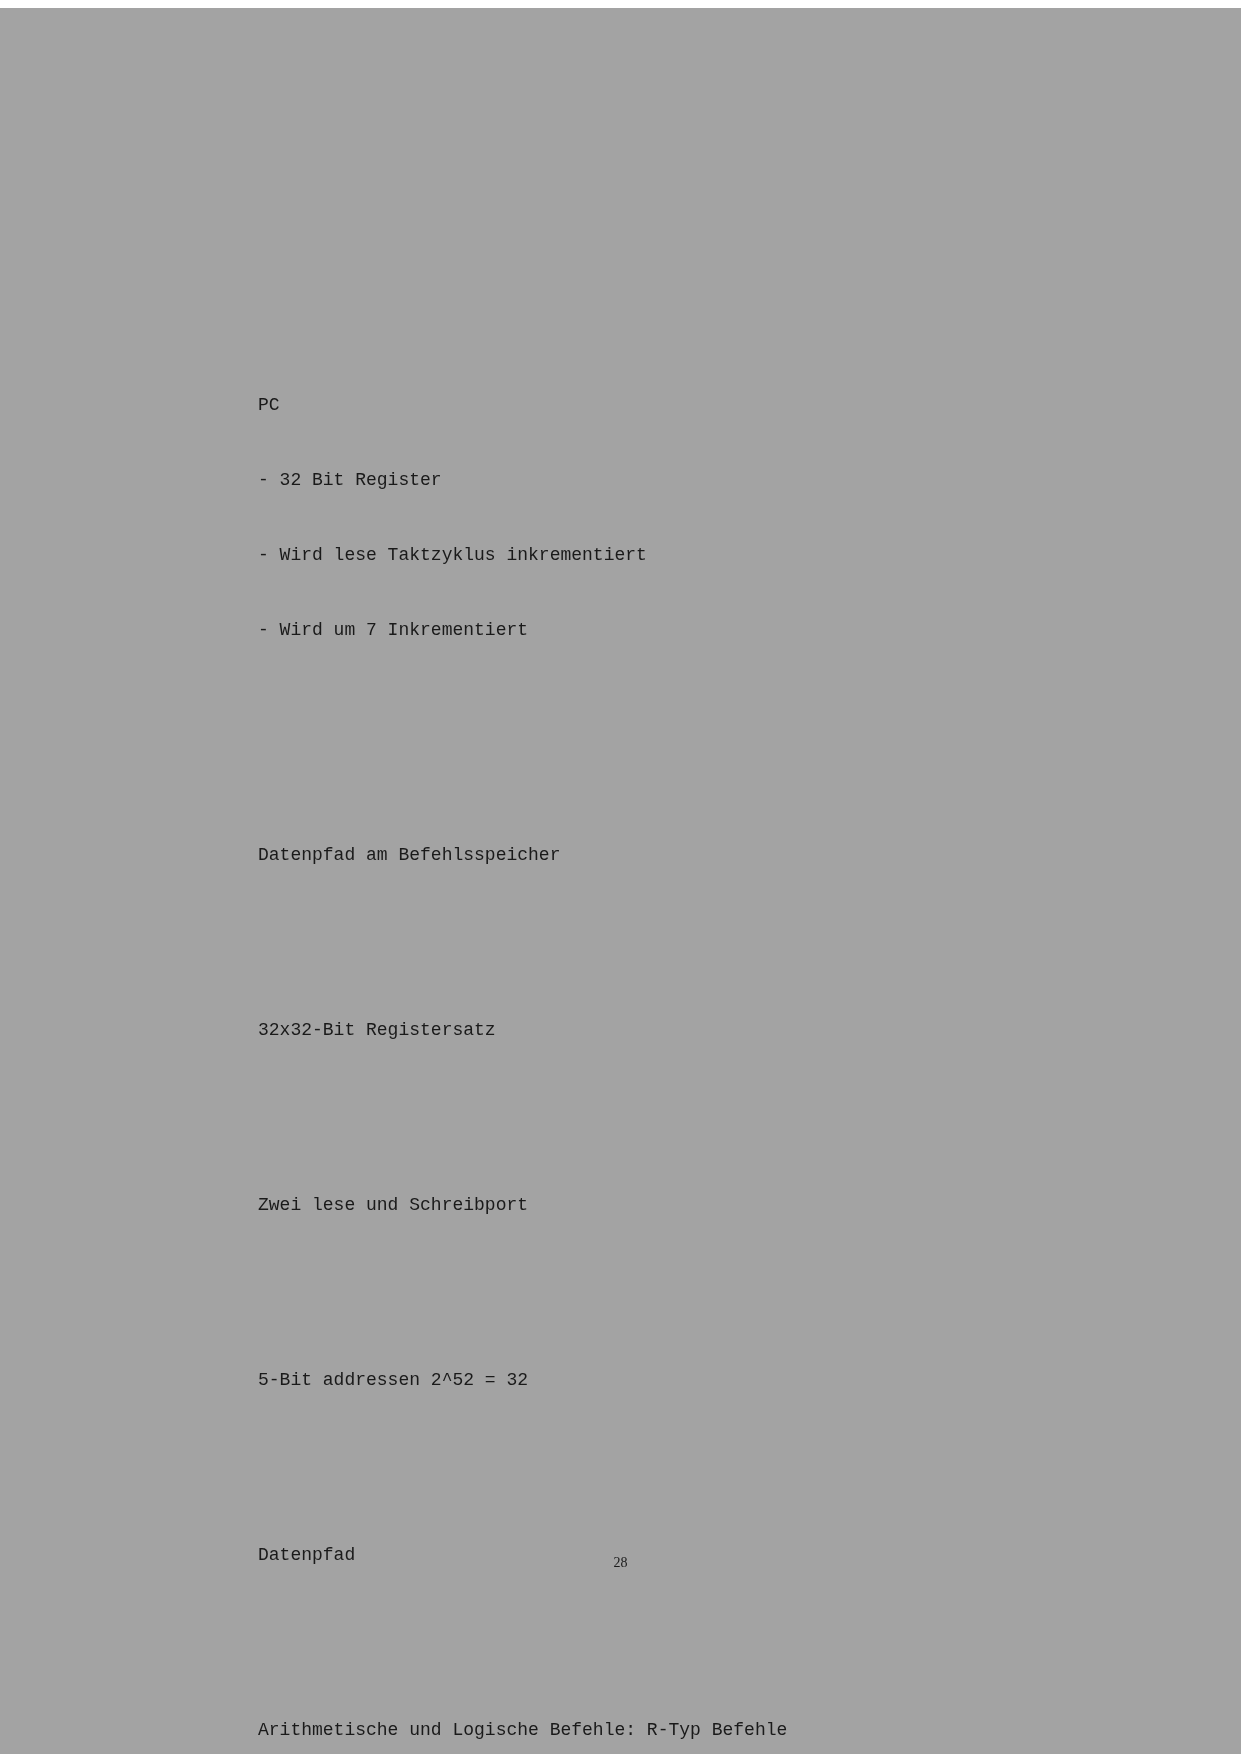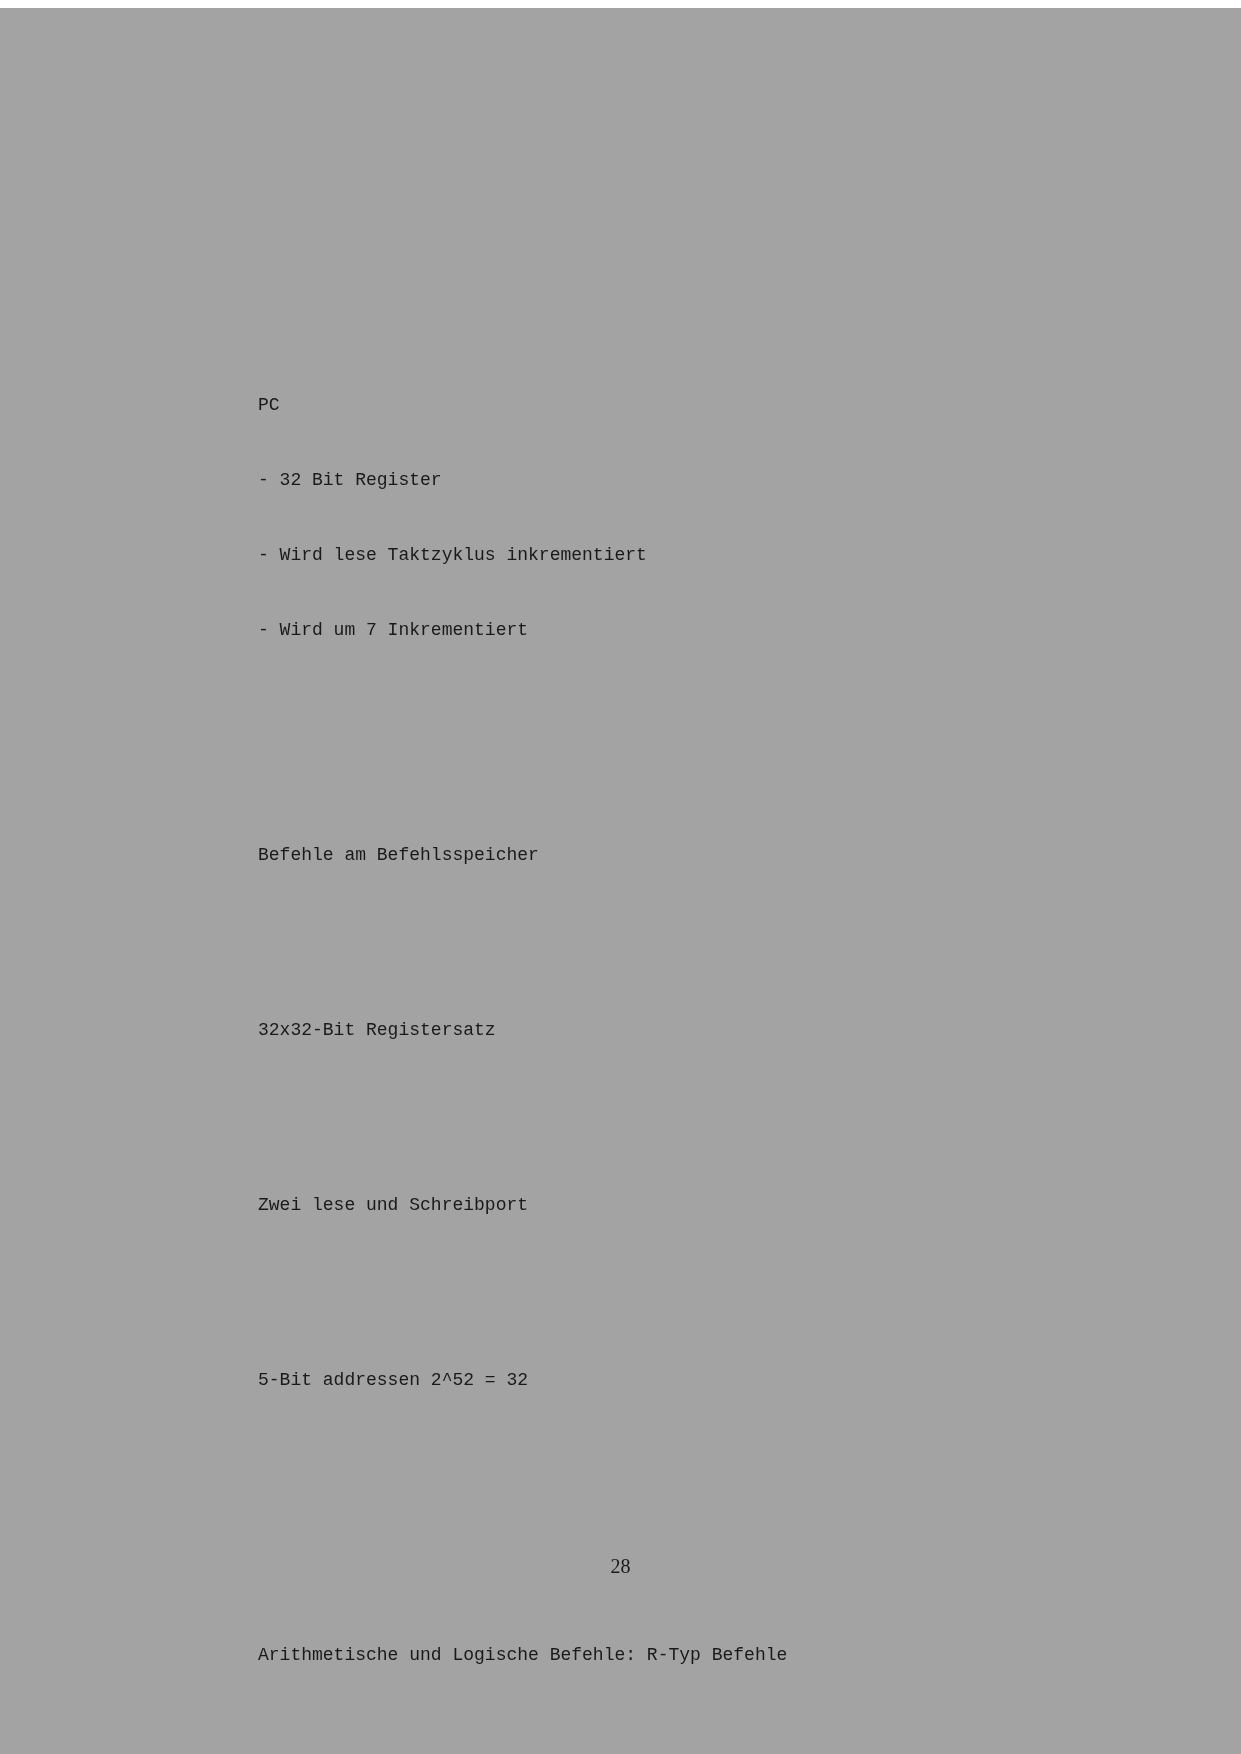--- a/index.html
+++ b/index.html
@@ -39,50 +39,51 @@
       display: block;
       height: 25px;
     }
     .page-number {
       position: absolute;
       left: 0;
       width: 1241px;
       top: 1547px;
       text-align: center;
       font-family: "Liberation Serif", "DejaVu Serif", serif;
-      font-size: 20px;
+      font-size: 14px;
       color: #1a1a1a;
     }
   </style>
 </head>
 <body>
 
 <div class="page">
   <div class="content">
 
     <div>
       <span class="line">PC</span>
       <span class="line">- 32 Bit Register</span>
       <span class="line">- Wird lese Taktzyklus inkrementiert</span>
       <span class="line">- Wird um 7 Inkrementiert</span>
     </div>
     <span class="blank"></span>
 
-    <span class="line">Befehle am Befehlsspeicher</span>
+    <span class="line">Datenpfad am Befehlsspeicher</span>
     <span class="blank"></span>
 
     <span class="line">32x32-Bit Registersatz</span>
     <span class="blank"></span>
 
     <span class="line">Zwei lese und Schreibport</span>
     <span class="blank"></span>
 
     <span class="line">5-Bit addressen 2^52 = 32</span>
     <span class="blank"></span>
 
+    <span class="line">Datenpfad</span>
     <span class="blank"></span>
 
     <span class="line">Arithmetische und Logische Befehle: R-Typ Befehle</span>
     
 
     
     
 
     
     

